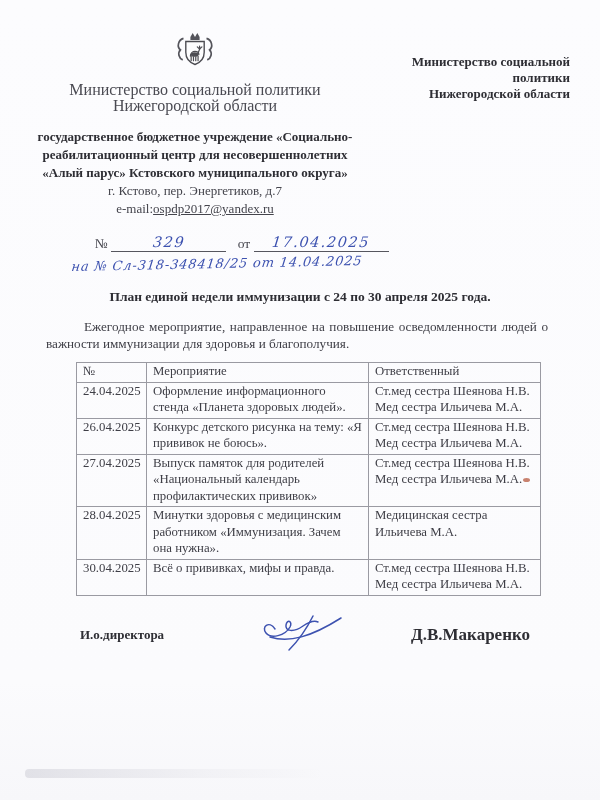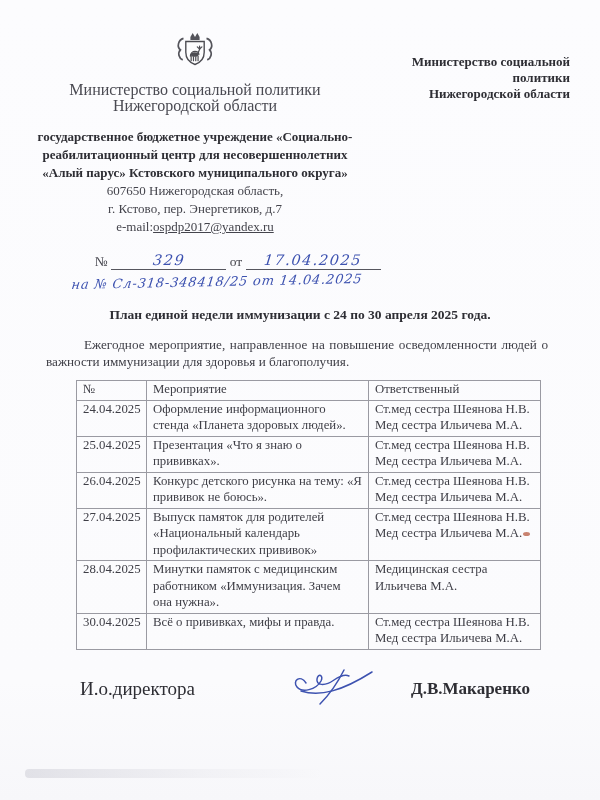--- a/index.html
+++ b/index.html
@@ -25,36 +25,36 @@
   .institution { width:330px; margin:14px 0 0 0; text-align:center; font-size:13px; line-height:18px; }
   .inst-name { font-weight:bold; color:#2e2e34; }
   .inst-addr { color:#44444c; }
   .email-link { text-decoration:underline; }
   
   .ref-line { margin:16px 0 0 65px; font-size:13.5px; color:#44444c; }
   .blank { display:inline-block; border-bottom:1px solid #56565e; text-align:center; vertical-align:bottom; }
   .blank-number { width:115px; }
   .blank-date { width:135px; }
   .hand { font-family:"DejaVu Serif", serif; font-style:italic; color:#3d52b0; letter-spacing:1.5px; display:inline-block; transform:skewX(-6deg); font-size:14.5px; }
-  .ref-label-ot { }
+  .ref-label-ot { margin-left:8px; }
   .reply-line { margin:2px 0 0 42px; }
   .reply-line .hand { font-size:13px; transform:skewX(-8deg) rotate(-1.2deg); letter-spacing:0.8px; }
   
   .doc-title { margin-top:17px; text-align:center; font-weight:bold; font-size:13.5px; color:#2e2e34; }
   .intro { margin:13px 22px 8px 16px; font-size:13.2px; line-height:17px; text-align:justify; text-indent:38px; color:#3e3e46; }
   
   table { border-collapse:collapse; margin:10px 0 0 46px; width:464px; font-size:12.8px; line-height:16.5px; color:#3e3e46; table-layout:fixed; }
   col.c1 { width:70px; } col.c2 { width:222px; } col.c3 { width:172px; }
   td, th { border:1px solid #9a9aa2; padding:0px 6px 2px 6px; vertical-align:top; font-weight:normal; text-align:left; }
   .pre { white-space:pre-line; }
   .resp-cell { position:relative; }
   .ink-smudge { position:absolute; right:10px; top:23px; width:7px; height:4px; border-radius:50%; background:#b85a40; opacity:0.75; filter:blur(0.6px); }
   
   .sig-row { display:flex; align-items:center; margin:16px 10px 0 50px; }
-  .sig-position { font-weight:normal; font-size:19px; color:#2e2e34; }
+  .sig-position { font-weight:bold; font-size:13px; color:#2e2e34; }
   .sig-scribble { flex:0 0 auto; margin-left:95px; }
   .sig-name { font-weight:bold; font-size:17px; color:#2e2e34; margin-left:auto; margin-right:30px; }
   .scan-noise { position:absolute; left:25px; bottom:22px; width:300px; height:9px;
     background:linear-gradient(90deg, rgba(120,120,140,.18), rgba(120,120,140,.05) 60%, transparent);
     border-radius:4px; }
 </style>
 </head>
 <body>
 
 <div class="page">
@@ -86,21 +86,20 @@
     </div>
     <div class="header-right">
       <div>Министерство социальной</div>
       <div>политики</div>
       <div>Нижегородской области</div>
     </div>
   </div>
 
   <div class="institution">
     <div class="inst-name">государственное бюджетное учреждение «Социально-реабилитационный центр для несовершеннолетних «Алый парус» Кстовского муниципального округа»</div>
-    <div class="inst-addr">607650  Нижегородская область,</div>
     <div class="inst-addr">г. Кстово, пер. Энергетиков, д.7</div>
     <div class="inst-addr"><span>e-mail:</span><span class="email-link">ospdp2017@yandex.ru</span></div>
   </div>
 
   <div class="ref-line">
     <span>№</span>
     <span class="blank blank-number"><span class="hand">329</span></span>
     <span class="ref-label-ot">от</span>
     <span class="blank blank-date"><span class="hand">17.04.2025</span></span>
   </div>
@@ -124,40 +123,34 @@
       <th>Мероприятие</th>
       <th>Ответственный</th>
     </tr>
     <tr>
       <td>24.04.2025</td>
       <td>Оформление информационного стенда «Планета здоровых людей».</td>
       <td class="pre">Ст.мед сестра Шеянова Н.В.
 Мед сестра Ильичева М.А.</td>
     </tr>
     <tr>
-      <td>25.04.2025</td>
-      <td>Презентация «Что я знаю о прививках».</td>
-      <td class="pre">Ст.мед сестра Шеянова Н.В.
-Мед сестра Ильичева М.А.</td>
-    </tr>
-    <tr>
       <td>26.04.2025</td>
       <td>Конкурс детского рисунка на тему: «Я прививок не боюсь».</td>
       <td class="pre">Ст.мед сестра Шеянова Н.В.
 Мед сестра Ильичева М.А.</td>
     </tr>
     <tr>
       <td>27.04.2025</td>
       <td>Выпуск памяток для родителей «Национальный календарь профилактических прививок»</td>
       <td class="pre resp-cell"><span class="pre">Ст.мед сестра Шеянова Н.В.
 Мед сестра Ильичева М.А.</span><span class="ink-smudge"></span></td>
     </tr>
     <tr>
       <td>28.04.2025</td>
-      <td>Минутки памяток с медицинским работником «Иммунизация. Зачем она нужна».</td>
+      <td>Минутки здоровья с медицинским работником «Иммунизация. Зачем она нужна».</td>
       <td class="pre">Медицинская сестра Ильичева М.А.</td>
     </tr>
     <tr>
       <td>30.04.2025</td>
       <td>Всё о прививках, мифы и правда.</td>
       <td class="pre">Ст.мед сестра Шеянова Н.В.
 Мед сестра Ильичева М.А.</td>
     </tr>
   </tbody>
     </table>

